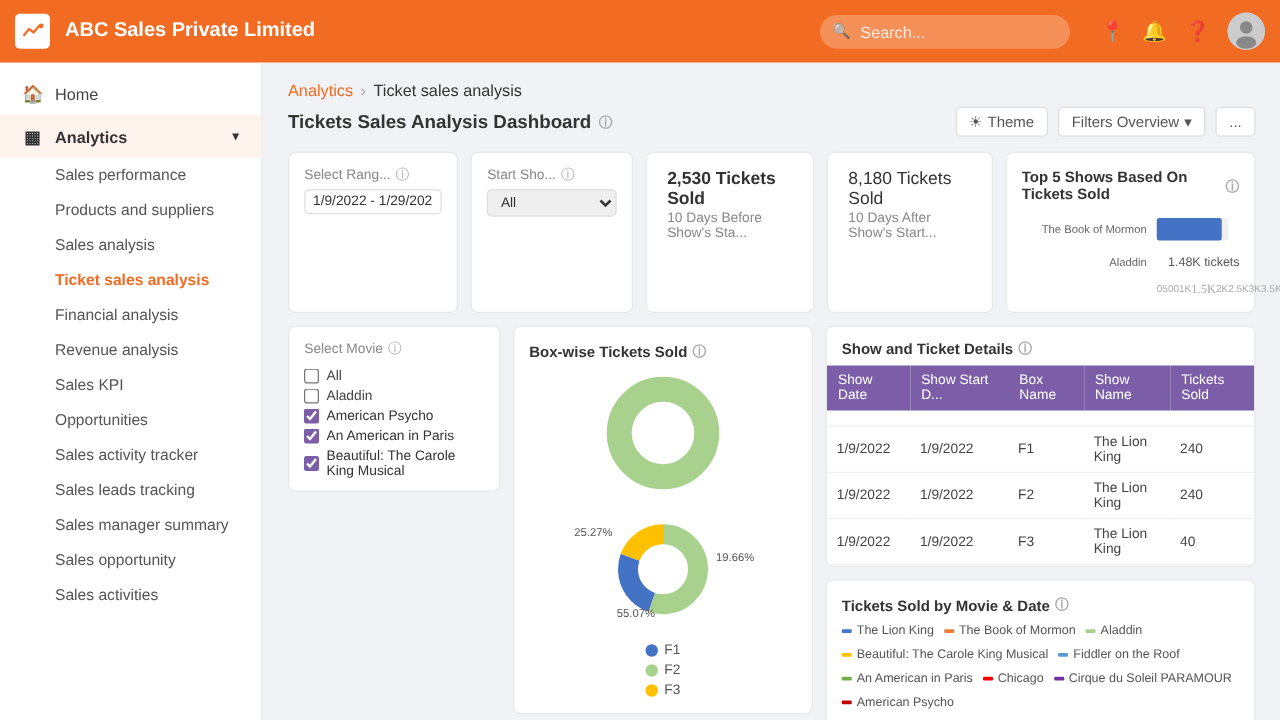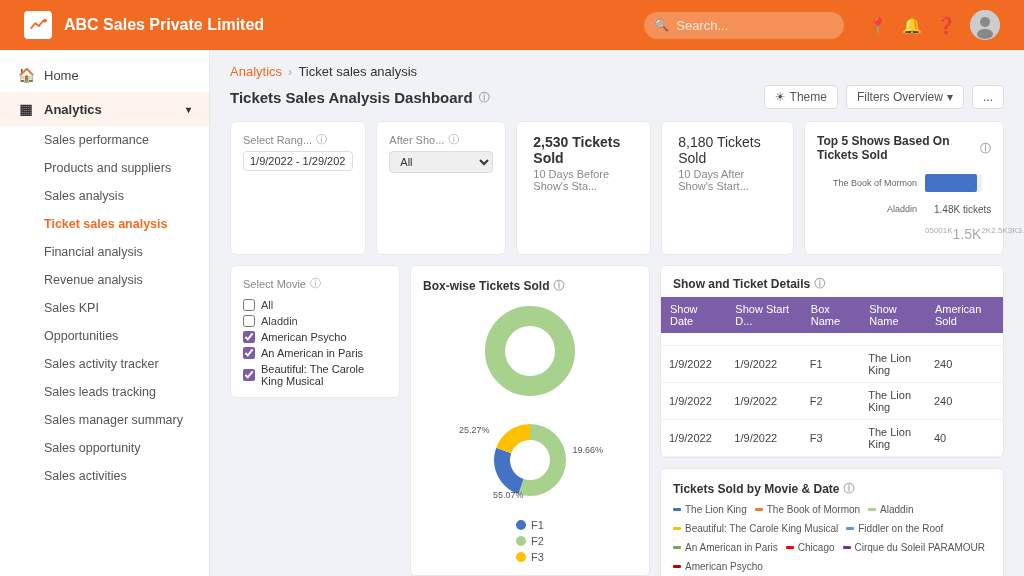--- a/index.html
+++ b/index.html
@@ -4,21 +4,21 @@
   <style>
     * { box-sizing: border-box; margin: 0; padding: 0; font-family: 'Segoe UI', Arial, sans-serif; }
     body { background: #f0f2f5; display: flex; flex-direction: column; height: 576px; width: 1024px; overflow: hidden; }
 
     
     .header {
       background: #f26b22;
       height: 50px;
       display: flex;
       align-items: center;
-      padding: 0 24px;
+      padding: 0 12px;
       gap: 12px;
       flex-shrink: 0;
       z-index: 10;
     }
     .header-logo { color: white; font-weight: 700; font-size: 16px; display: flex; align-items: center; gap: 8px; }
     .logo-icon { width: 28px; height: 28px; background: white; border-radius: 4px; display: flex; align-items: center; justify-content: center; }
     .logo-icon svg { width: 18px; height: 18px; }
     .header-spacer { flex: 1; }
     .search-bar {
       background: rgba(255,255,255,0.25);
@@ -298,21 +298,21 @@
         <div class="filter-card">
           <label>
             <span>Select Rang...</span>
             <span class="info-icon">ⓘ</span>
           </label>
           <input type="text" value="1/9/2022 - 1/29/2022" style="">
         </div>
 
         <div class="filter-card">
           <label>
-            <span>After Sho...</span>
+            <span>Start Sho...</span>
             <span class="info-icon">ⓘ</span>
           </label>
           <select>
             <option>All</option>
           </select>
         </div>
 
         <div class="stat-card">
           <div class="stat-val" style="font-size:14px; font-weight:700;">2,530 Tickets Sold</div>
           <div class="stat-label">10 Days Before Show's Sta...</div>
@@ -339,21 +339,21 @@
               <div class="bar-label" style="font-size:9px;">Aladdin</div>
               <div class="bar-track">
                 <div class="bar-fill" style="width:42%;"></div>
               </div>
               <span class="bar-val">1.48K tickets</span>
             </div>
             <div style="display:flex; margin-left:108px; gap:0; margin-top:4px;">
               <span style="font-size:8px;color:#aaa;flex:1;">0</span>
               <span style="font-size:8px;color:#aaa;flex:1;">500</span>
               <span style="font-size:8px;color:#aaa;flex:1;">1K</span>
-              <span style="font-size:14px;color:#aaa;flex:1;">1.5K</span>
+              <span style="font-size:10px;color:#aaa;flex:1;font-family:Liberation Serif, serif;">1.5K</span>
               <span style="font-size:8px;color:#aaa;flex:1;">2K</span>
               <span style="font-size:8px;color:#aaa;flex:1;">2.5K</span>
               <span style="font-size:8px;color:#aaa;flex:1;">3K</span>
               <span style="font-size:8px;color:#aaa;flex:1;">3.5K</span>
             </div>
           </div>
         </div>
       </div>
 
       <div class="cards-row" style="align-items:flex-start;">
@@ -437,21 +437,21 @@
               <span>Show and Ticket Details</span>
               <span class="info-icon">ⓘ</span>
             </div>
             <table>
               <thead>
                 <tr>
                   <th>Show Date</th>
                   <th>Show Start D...</th>
                   <th>Box Name</th>
                   <th>Show Name</th>
-                  <th>American Sold</th>
+                  <th>Tickets Sold</th>
                 </tr>
               </thead>
               <tbody>
                 <tr>
                   <td></td>
                   <td></td>
                   <td></td>
                   <td></td>
                   <td></td>
                 </tr>

